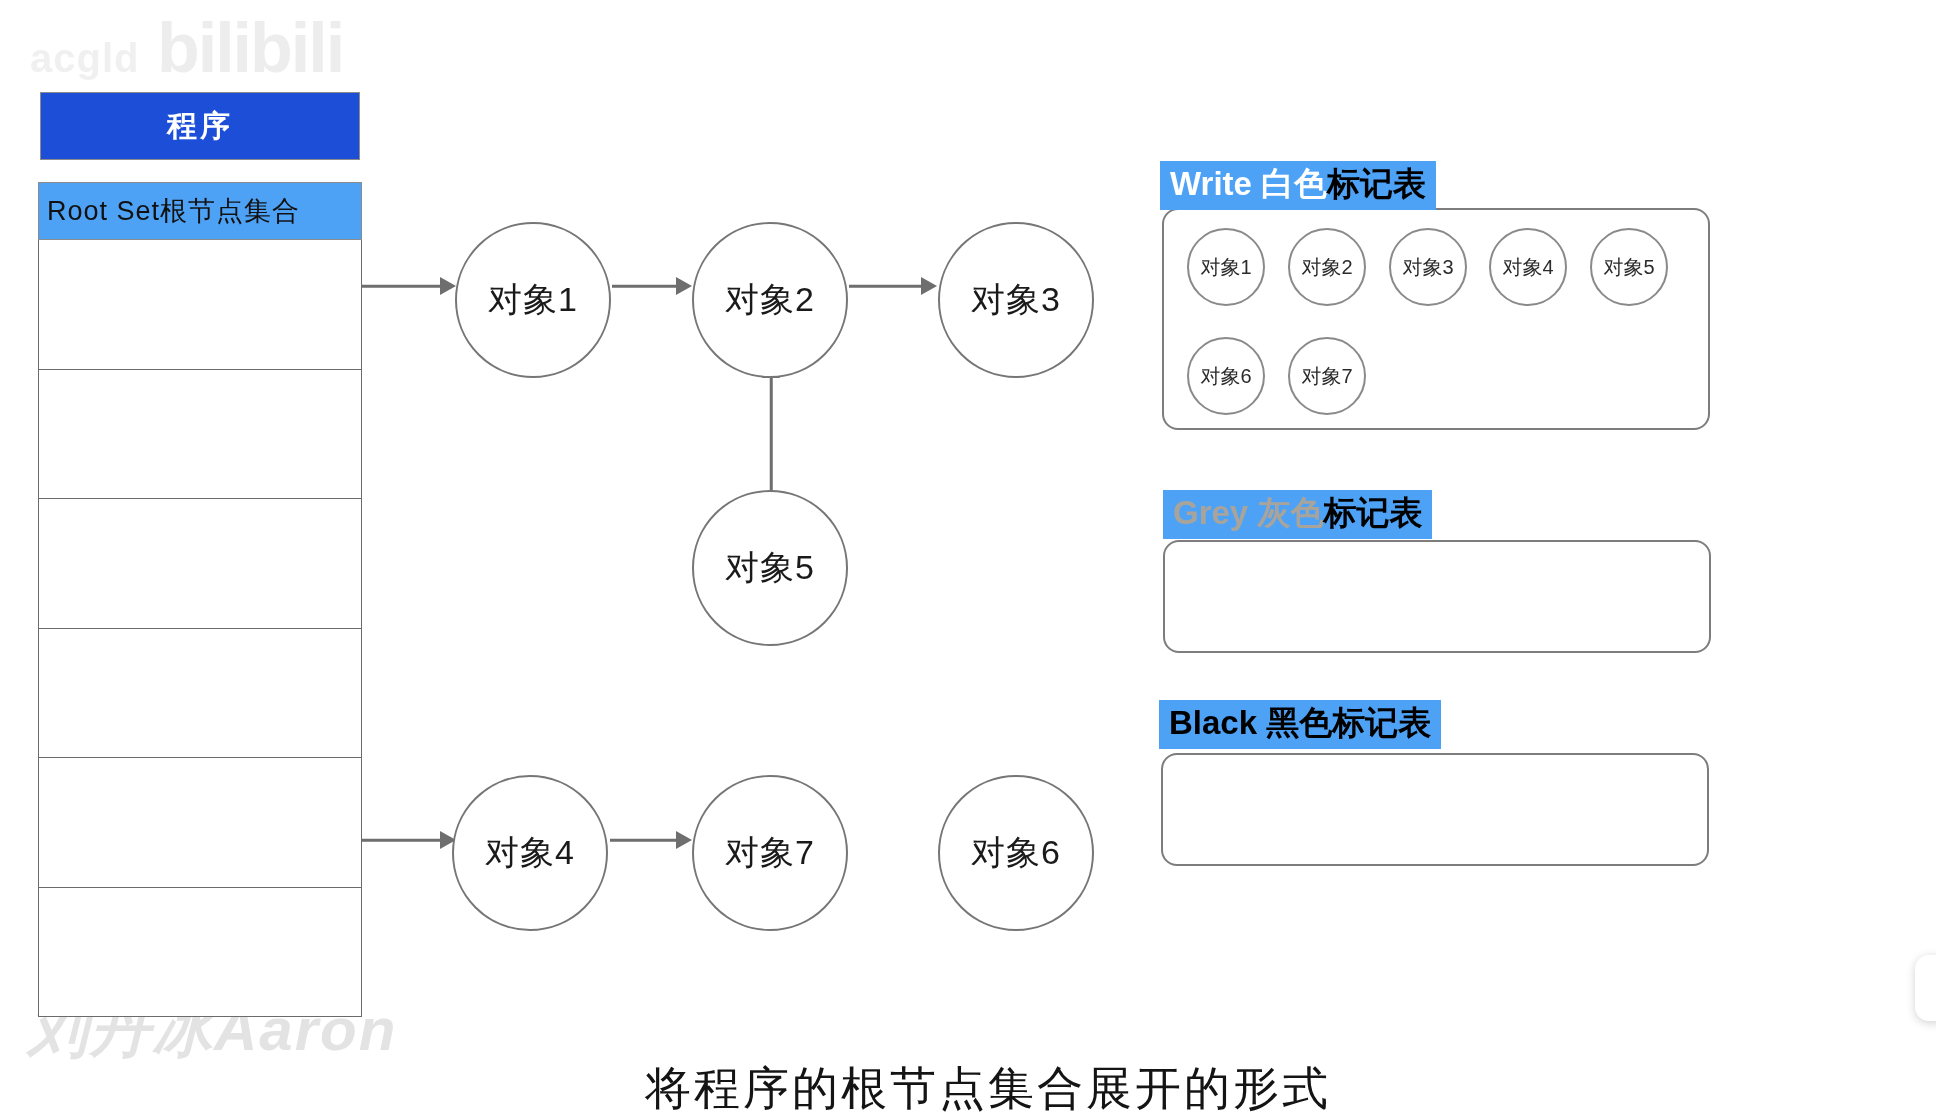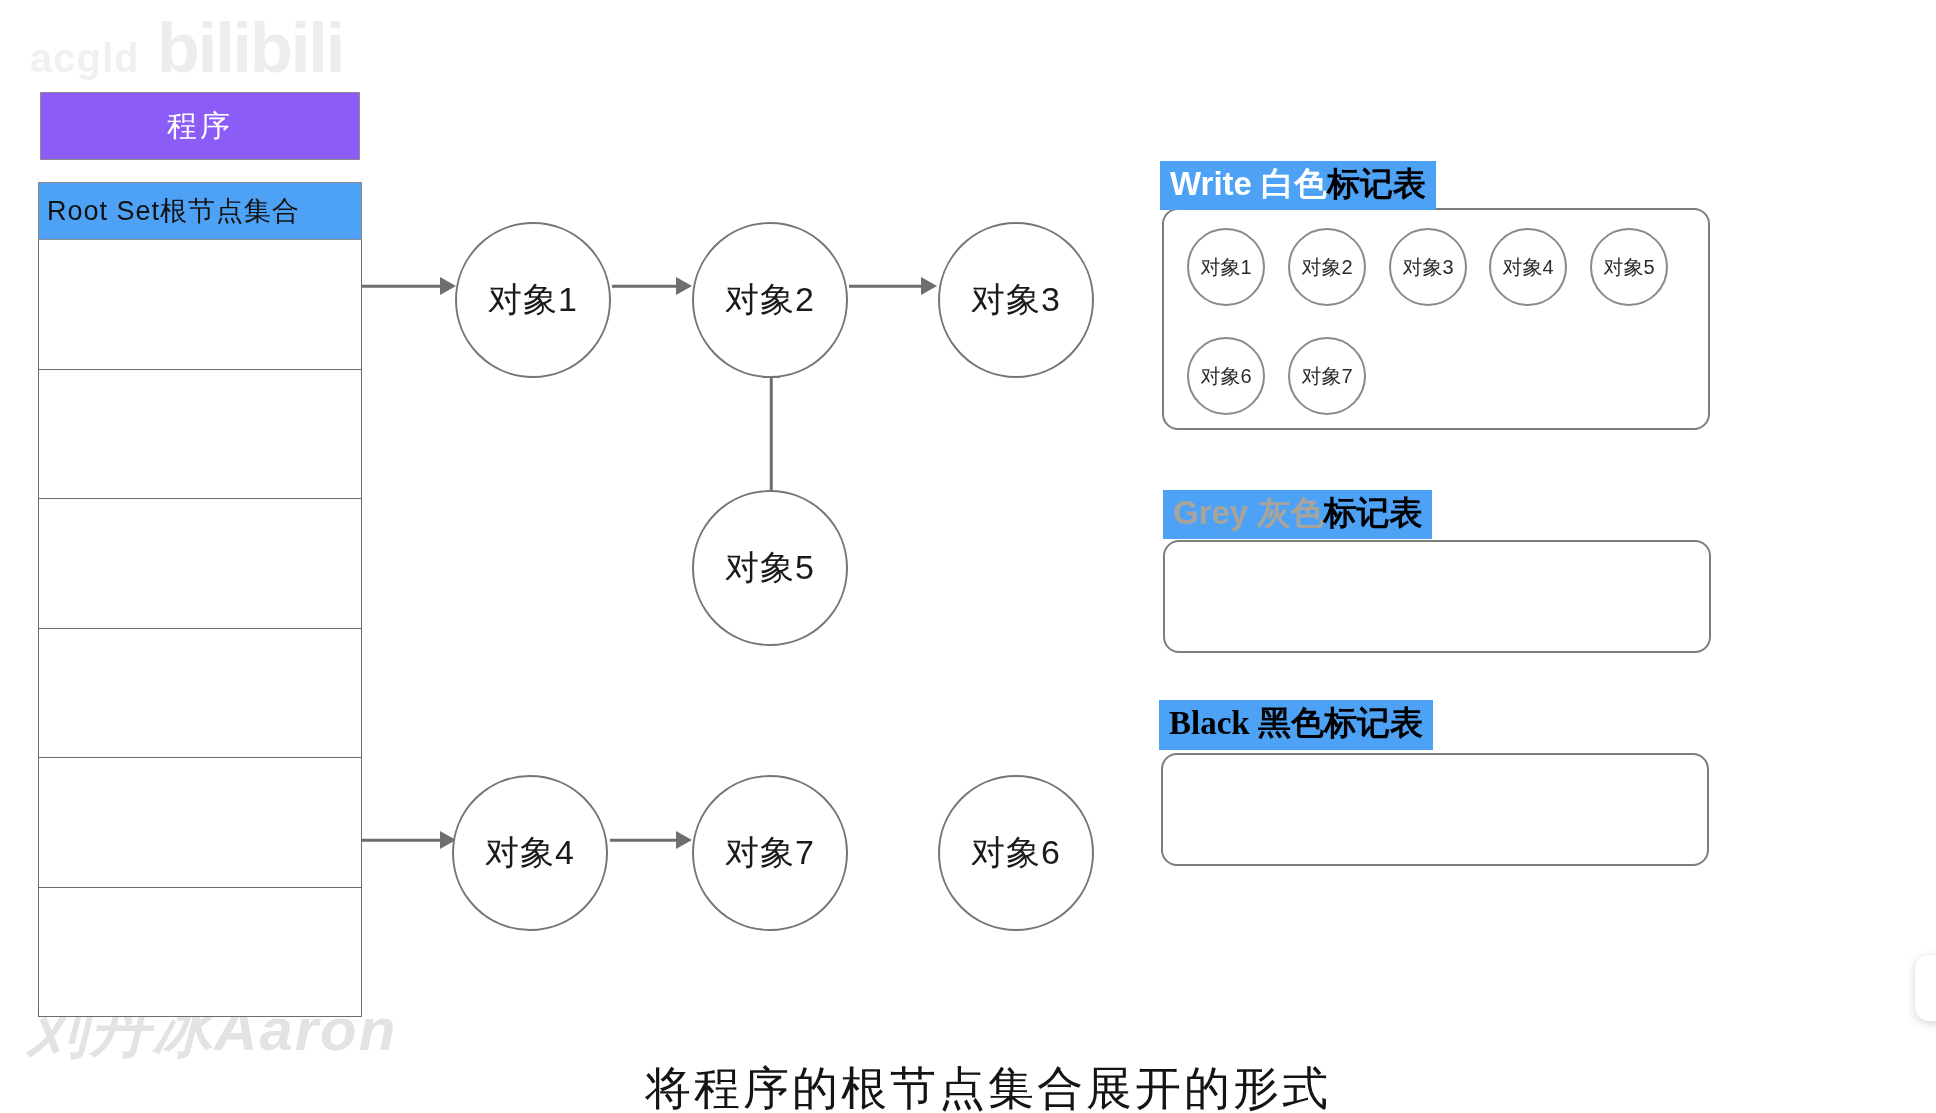--- a/index.html
+++ b/index.html
@@ -47,29 +47,29 @@
     letter-spacing: 2px;
   }
 
   
   #program-box {
     position: absolute;
     left: 40px;
     top: 92px;
     width: 320px;
     height: 68px;
-    background: #8b5cf6;
+    background: #1d4ed8;
     border: 1.5px solid #8c8c8c;
     box-sizing: border-box;
     display: flex;
     align-items: center;
     justify-content: center;
     color: #ffffff;
     font-size: 30px;
-    font-weight: normal;
+    font-weight: bold;
     letter-spacing: 3px;
   }
   #rootset-table {
     position: absolute;
     left: 38px;
     top: 182px;
     width: 324px;
     height: 834px;
     box-sizing: border-box;
   }
@@ -161,21 +161,21 @@
     background: #4ea2f5;
     padding: 2px 10px 6px 10px;
     font-size: 33px;
     font-weight: bold;
     white-space: nowrap;
     line-height: 1.25;
     z-index: 3;
   }
   .mark-label .kw-white { color: #ffffff; }
   .mark-label .kw-grey  { color: #a9a49b; margin-top: 18px; }
-  .mark-label .kw-black { color: #000000; font-family: Liberation Serif, serif; }
+  .mark-label .kw-black { color: #000000; }
   .mark-label .suffix   { color: #000000; font-weight: bold; }
   .mark-box {
     position: absolute;
     border: 2px solid #7d7d7d;
     border-radius: 16px;
     background: #ffffff;
     box-sizing: border-box;
   }
   .chip {
     position: absolute;

